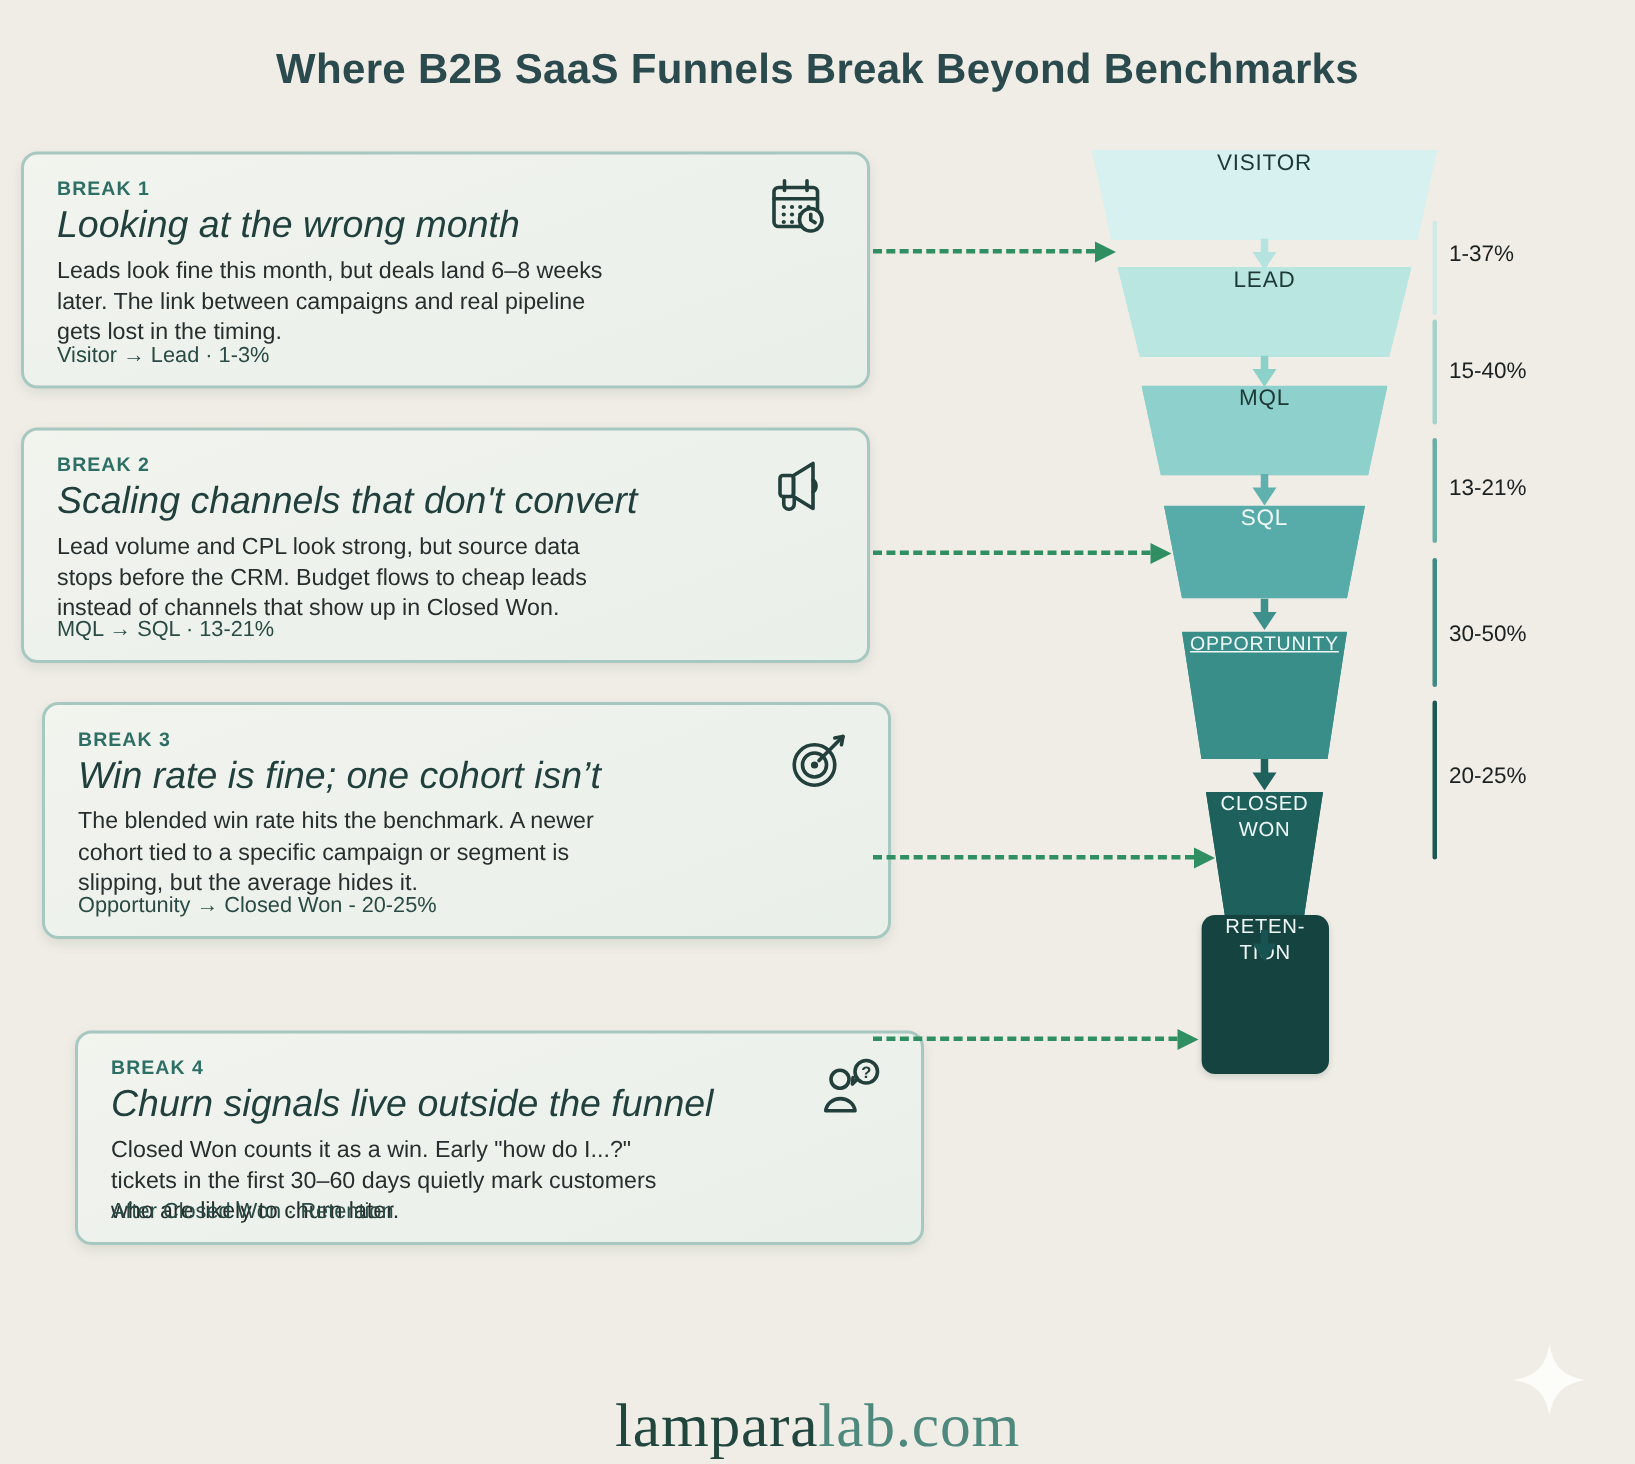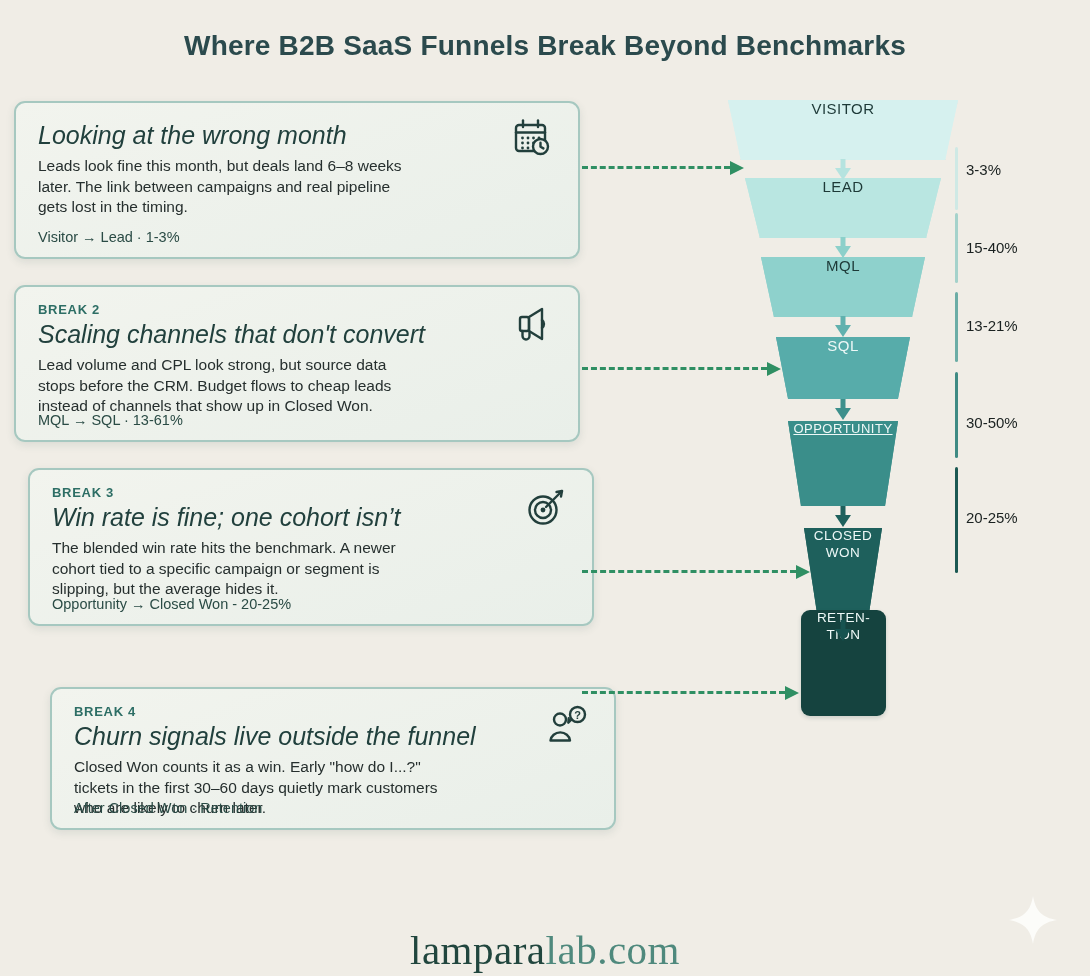--- a/index.html
+++ b/index.html
@@ -120,20 +120,21 @@
   .brand-light { color:#4f897d; }
 
   .sparkle { position:absolute; left:1007px; top:894px; width:52px; height:52px; }
 </style>
 </head>
 <body>
 
 <div class="title">Where B2B SaaS Funnels Break Beyond Benchmarks</div>
 
 <div class="card card1">
+  <div class="card-label">BREAK 1</div>
   <div class="card-headline">Looking at the wrong month</div>
   <div class="card-body">Leads look fine this month, but deals land 6–8 weeks
 later. The link between campaigns and real pipeline
 gets lost in the timing.</div>
   <div class="card-footer">Visitor → Lead · 1-3%</div>
   <div class="card-icon">
     <svg viewBox="0 0 48 48" fill="none" stroke="currentColor" stroke-width="2.4" stroke-linecap="round" stroke-linejoin="round">
       <rect x="8" y="9" width="29" height="26" rx="3"></rect>
       <line x1="15" y1="4.5" x2="15" y2="11"></line>
       <line x1="30" y1="4.5" x2="30" y2="11"></line>
@@ -154,21 +155,21 @@
     </svg>
   </div>
 </div>
 
 <div class="card card2">
   <div class="card-label">BREAK 2</div>
   <div class="card-headline">Scaling channels that don't convert</div>
   <div class="card-body">Lead volume and CPL look strong, but source data
 stops before the CRM. Budget flows to cheap leads
 instead of channels that show up in Closed Won.</div>
-  <div class="card-footer">MQL → SQL · 13-61%</div>
+  <div class="card-footer">MQL → SQL · 13-21%</div>
   <div class="card-icon">
     <svg viewBox="0 0 48 48" fill="none" stroke="currentColor" stroke-width="2.4" stroke-linecap="round" stroke-linejoin="round">
       <path d="M21 17 L34 9 v30 l-13 -8 z"></path>
       <rect x="12" y="17" width="9" height="14" rx="2"></rect>
       <path d="M14.5 31 v5 a3.5 3.5 0 0 0 7 0 v-4.5"></path>
       <path d="M34 20 a5 5 0 0 1 0 8"></path>
     </svg>
   </div>
 </div>
 
@@ -273,21 +274,21 @@
       <path d="M1 9 L17 9 L9 21 Z" fill="currentColor"></path>
     </svg>
 </div>
 
 <div class="scale-seg seg1" style="--bg: #cfe9e5;"></div>
 <div class="scale-seg seg2" style="--bg: #a5d2cb;"></div>
 <div class="scale-seg seg3" style="--bg: #6cada6;"></div>
 <div class="scale-seg seg4" style="--bg: #3f8b84;"></div>
 <div class="scale-seg seg5" style="--bg: #1c5953;"></div>
 
-<div class="scale-label sl1">3-3%</div>
+<div class="scale-label sl1">1-37%</div>
 <div class="scale-label sl2">15-40%</div>
 <div class="scale-label sl3">13-21%</div>
 <div class="scale-label sl4">30-50%</div>
 <div class="scale-label sl5">20-25%</div>
 
 <div class="brand">
   <span class="brand-dark">lampara</span><span class="brand-light">lab.com</span>
 </div>
 
 <div class="sparkle">

